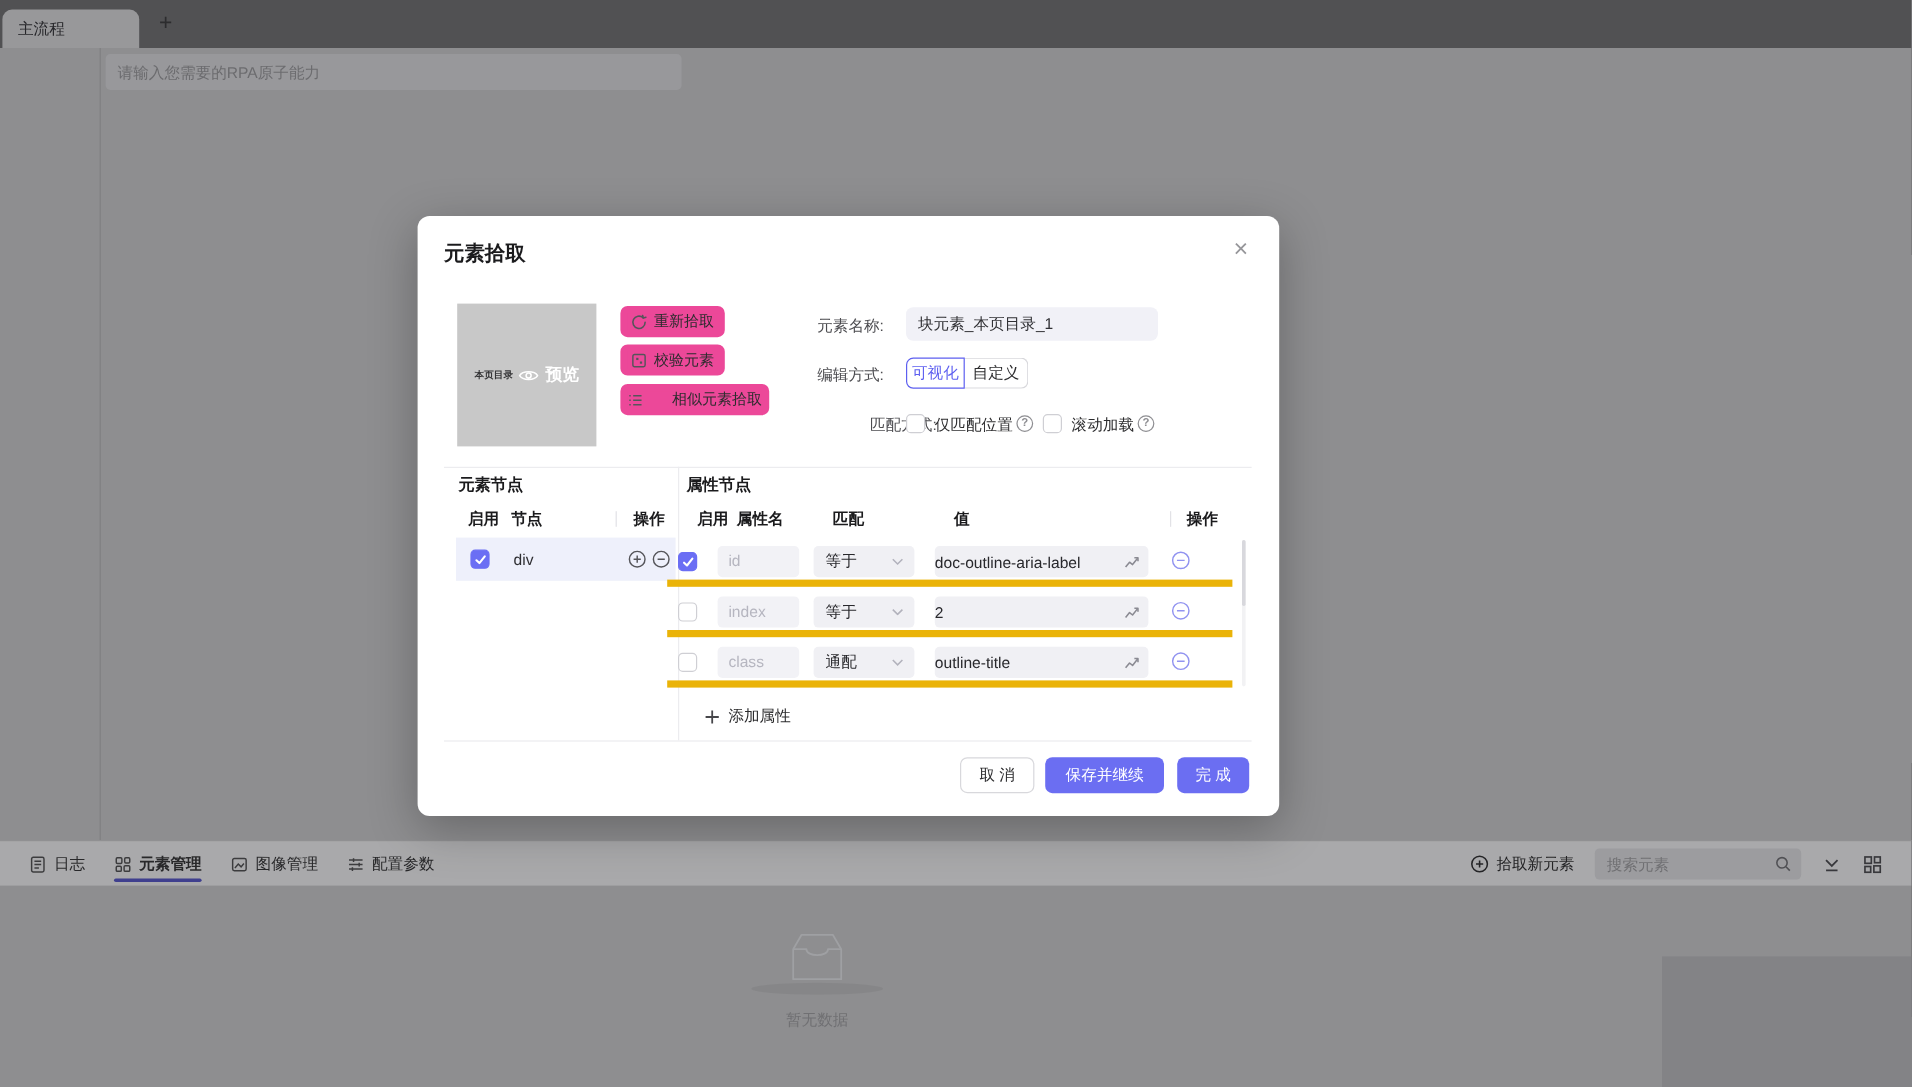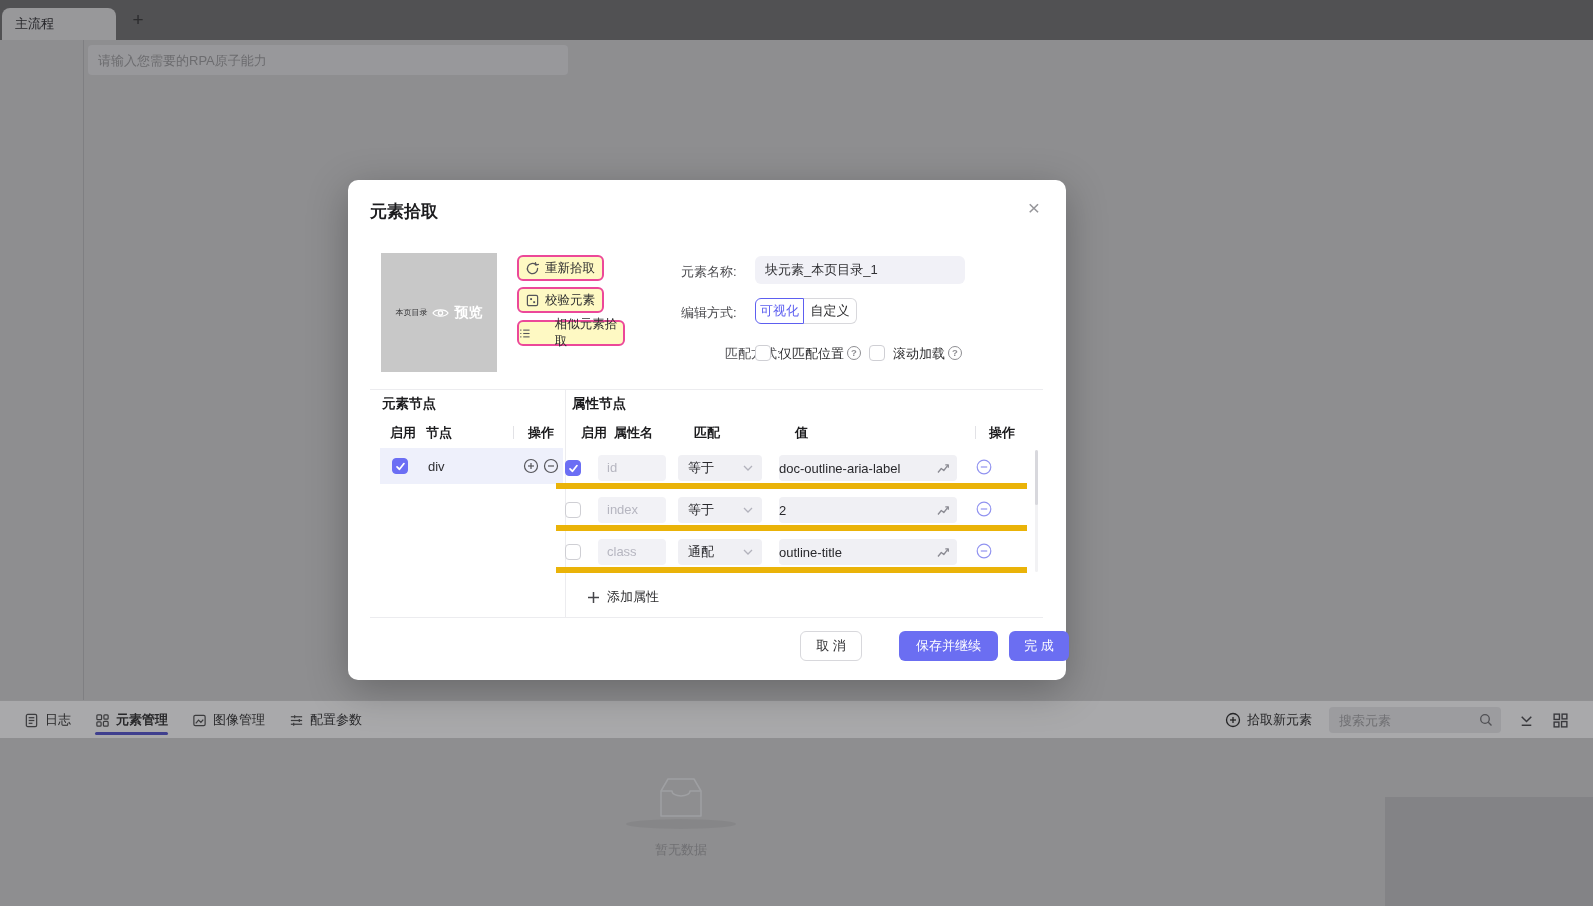--- a/index.html
+++ b/index.html
@@ -47,25 +47,25 @@
 
   
   .modal { left:348px; top:180px; width:718px; height:500px; background:#ffffff;
            border-radius:10px; box-shadow:0 10px 40px rgba(0,0,0,0.28); }
   .modal-title { left:22px; top:20px; font-size:17px; font-weight:700; color:#1b1b1d; }
   .modal-close { right:18px; top:14px; width:28px; height:28px; font-size:21px;
                  color:#96969a; text-align:center; line-height:28px; cursor:pointer; }
 
   .preview { left:33px; top:73px; width:116px; height:119px; background:#c8c8c8;
              display:flex; align-items:center; justify-content:center; gap:4px; }
-  .thumb-label { font-size:8px; font-weight:400; color:#353537; letter-spacing:0; }
+  .thumb-label { font-size:8px; font-weight:700; color:#353537; letter-spacing:0; }
   .preview-label { color:#ffffff; font-size:14px; font-weight:600; margin-left:2px; }
 
-  .act-btn { left:169px; height:26px; border:2px solid #ec4899; border-radius:6px;
-             background:#fef9c3; display:flex; align-items:center; justify-content:center;
+  .act-btn { left:169px; height:26px; border:6px solid #ec4899; border-radius:6px;
+             background:#ec4899; display:flex; align-items:center; justify-content:center;
              gap:6px; font-size:12.5px; color:#2c2c2e; cursor:pointer; }
   .act-btn svg { color:#55555a; }
 
   .form-label { left:333px; color:#4c4c50; font-size:13px; }
   .name-input { left:407px; top:76px; width:210px; height:28px; background:#f1f1f7;
                 border:none; border-radius:6px; padding:0 10px; font-size:13px;
                 color:#303034; outline:none; font-family:inherit; }
   .seg { left:407px; top:118px; height:26px; display:flex; }
   .seg-opt { height:26px; display:flex; align-items:center; justify-content:center;
              font-size:13px; background:#fff; cursor:pointer; }
@@ -113,21 +113,21 @@
 
   .scroll-track { left:687px; top:270px; width:3px; height:122px; background:#f2f2f4;
                   border-radius:2px; }
   .scroll-thumb { left:687px; top:270px; width:3px; height:55px; background:#d8d8dd;
                   border-radius:2px; }
 
   .ftr-btn { top:451px; height:30px; border-radius:6px; font-size:13px;
              display:flex; align-items:center; justify-content:center; cursor:pointer; }
   .btn-cancel { left:452px; width:62px; background:#fff; border:1px solid #d8d8dc;
                 color:#2c2c2e; }
-  .btn-fill { background:#6b6ef2; border:none; color:#ffffff;margin-left:28px; }
+  .btn-fill { background:#6b6ef2; border:none; color:#ffffff; }
   .btn-save { left:523px; width:99px; }
   .btn-done { left:633px; width:60px; }
 </style>
 </head>
 <body>
 
 <div id="stage">
 
   <div class="abs topbar">
     <div class="abs main-tab">主流程</div>
@@ -235,21 +235,21 @@
       <span>重新拾取</span>
     </div>
     <div class="abs act-btn" style="top:107px; width:87px;">
       <svg width="13" height="13" viewBox="0 0 14 14" fill="none" stroke="currentColor" stroke-width="1.3">
         <rect x="1.5" y="1.5" width="11" height="11" rx="1.5"></rect>
         <rect x="4.5" y="4.5" width="2" height="2" fill="currentColor" stroke="none"></rect>
         <rect x="7.8" y="7.8" width="2" height="2" fill="currentColor" stroke="none"></rect>
       </svg>
       <span>校验元素</span>
     </div>
-    <div class="abs act-btn" style="top:140px; width:108px;gap:24px;">
+    <div class="abs act-btn" style="top:140px; width:124px;gap:24px;">
       <svg width="13" height="13" viewBox="0 0 14 14" fill="none" stroke="currentColor" stroke-width="1.3">
         <line x1="1.5" y1="3" x2="2.8" y2="3"></line>
           <line x1="5" y1="3" x2="12.5" y2="3"></line>
         <line x1="1.5" y1="7" x2="2.8" y2="7"></line>
           <line x1="5" y1="7" x2="12.5" y2="7"></line>
         <line x1="1.5" y1="11" x2="2.8" y2="11"></line>
           <line x1="5" y1="11" x2="12.5" y2="11"></line>
       </svg>
       <span>相似元素拾取</span>
     </div>

